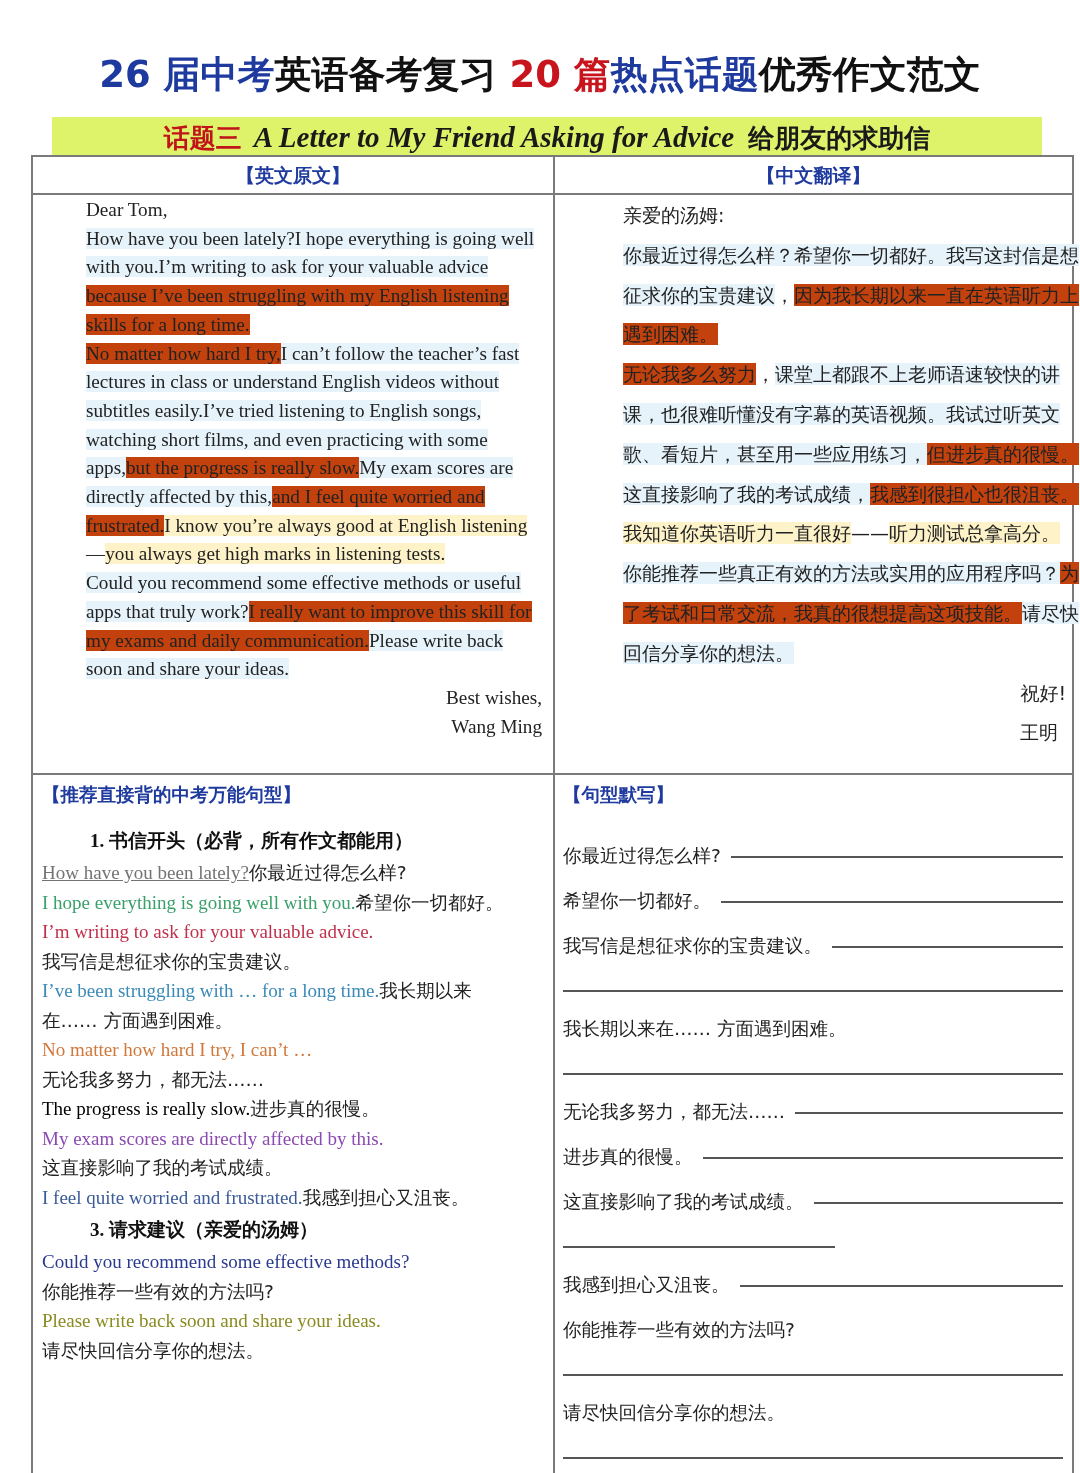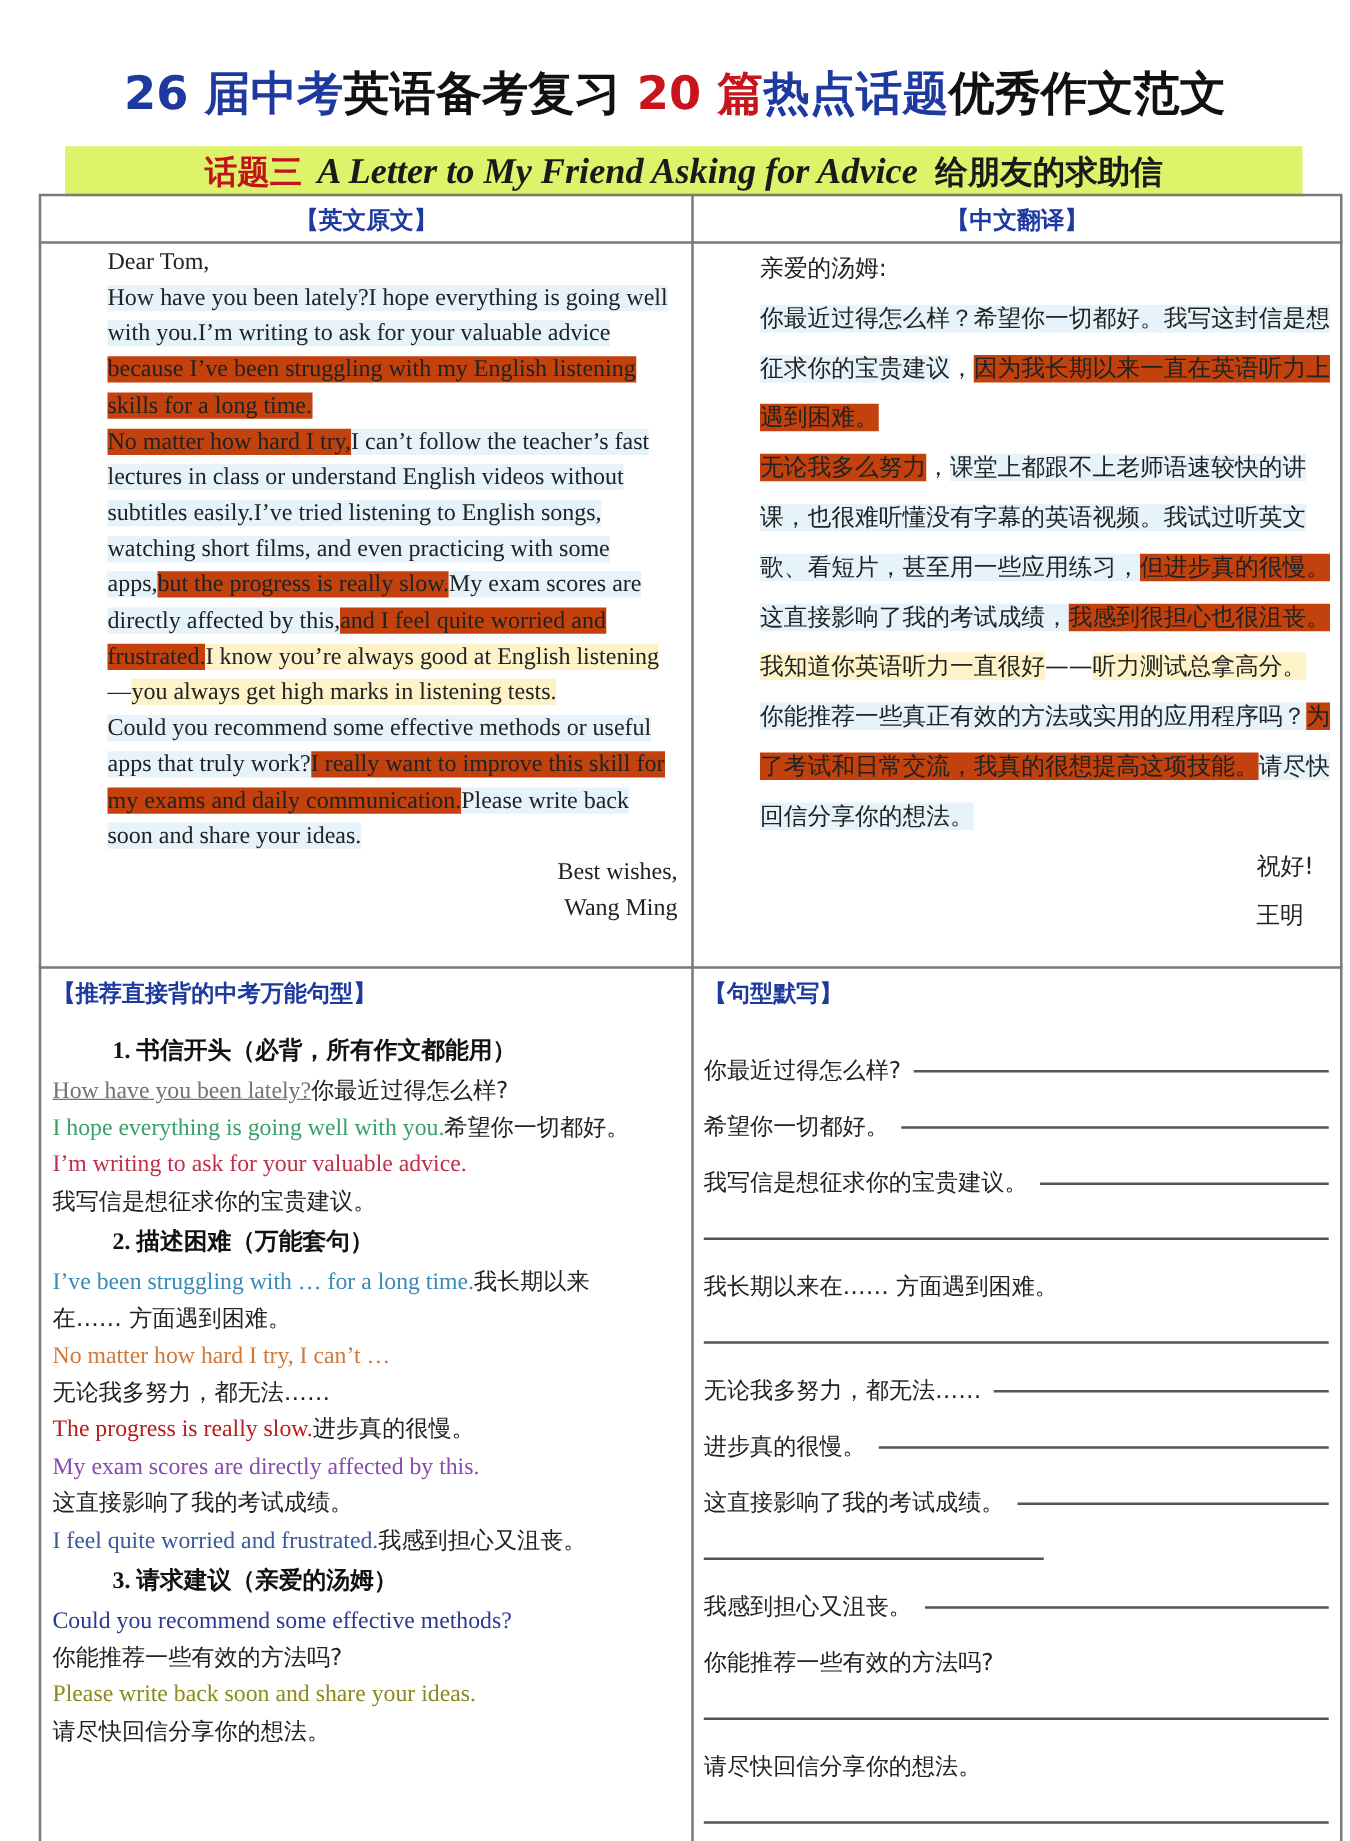--- a/index.html
+++ b/index.html
@@ -20,21 +20,21 @@
     .col-head { position:absolute; top:157px; height:36px; text-align:center; color:#1e3a9e; font-weight:bold; font-size:19px; line-height:40px;font-family:Liberation Mono, monospace; }
 
     .en-body { position:absolute; left:42px; top:196px; width:500px; font-family:"Liberation Serif", serif; font-size:19.2px; line-height:28.7px; color:#222; }
     .en-body p { margin:0; }
     .indent { padding-left:44px; }
     .hl-blue { background:#e6f3fb; }
     .hl-pink { background:#c2410c; }
     .hl-yellow { background:#fdf2c8; }
     .sign { text-align:right; }
 
-    .cn-body { position:absolute; left:563px; top:196px; width:502px; font-size:19px; line-height:39.8px; color:#222; }
+    .cn-body { position:absolute; left:578px; top:196px; width:502px; font-size:19px; line-height:39.8px; color:#222; }
     .cn-body p { margin:0; }
     .cn-body .indent { padding-left:45px; }
 
     .sect-head { position:absolute; color:#1e3a9e; font-weight:bold; font-size:18.5px; }
 
     .phrase-list { position:absolute; left:42px; top:823px; width:505px; }
     .phrase-list .item { font-size:19px; line-height:29.5px; white-space:nowrap; }
     .phrase-list .sub { font-weight:bold; font-size:19px; color:#111; line-height:34px; font-family:"DejaVu Sans", sans-serif;margin-left:48px; }
     .phrase-list .sub .num { font-family:"Liberation Serif", serif; }
     .en { font-family:"Liberation Serif", serif; font-size:19px; }
@@ -83,26 +83,25 @@
   <p class="sign" style="padding-right:22px;">王明</p>
 </div>
 
 <div class="sect-head" style="left:42px;top:782px;">【推荐直接背的中考万能句型】</div>
 <div class="phrase-list" id="phrase-list">
     <div class="sub"><span class="num">1.  </span><span>书信开头（必背，所有作文都能用）</span></div>
     <div class="item"><span class="en" style="color: #737373; text-decoration: underline;">How have you been lately?</span><span class="cn">你最近过得怎么样?</span></div>
     <div class="item"><span class="en" style="color: rgb(58, 160, 106);">I hope everything is going well with you.</span><span class="cn">希望你一切都好。</span></div>
     <div class="item"><span class="en" style="color: rgb(192, 48, 74);">I’m writing to ask for your valuable advice.</span></div>
     <div class="item"><span class="cn">我写信是想征求你的宝贵建议。</span></div>
-    <div class="sub"><span class="num">2.  </span><span>描述困难（万能套句）</span></div>
     <div class="item"><span class="en" style="color: rgb(58, 138, 184);">I’ve been struggling with … for a long time.</span><span class="cn">我长期以来</span></div>
     <div class="item"><span class="cn">在…… 方面遇到困难。</span></div>
     <div class="item"><span class="en" style="color: rgb(208, 120, 58);">No matter how hard I try, I can’t …</span></div>
     <div class="item"><span class="cn">无论我多努力，都无法……</span></div>
-    <div class="item"><span class="en" style="color: #b91c1c;">The progress is really slow.</span><span class="cn">进步真的很慢。</span></div>
+    <div class="item"><span class="en" style="color: #000000;">The progress is really slow.</span><span class="cn">进步真的很慢。</span></div>
     <div class="item"><span class="en" style="color: rgb(138, 74, 176);">My exam scores are directly affected by this.</span></div>
     <div class="item"><span class="cn">这直接影响了我的考试成绩。</span></div>
     <div class="item"><span class="en" style="color: rgb(58, 90, 152);">I feel quite worried and frustrated.</span><span class="cn">我感到担心又沮丧。</span></div>
     <div class="sub"><span class="num">3.  </span><span>请求建议（亲爱的汤姆）</span></div>
     <div class="item"><span class="en" style="color: rgb(42, 58, 144);">Could you recommend some effective methods?</span></div>
     <div class="item"><span class="cn">你能推荐一些有效的方法吗?</span></div>
     <div class="item"><span class="en" style="color: rgb(138, 138, 32);">Please write back soon and share your ideas.</span></div>
     <div class="item"><span class="cn">请尽快回信分享你的想法。</span></div>
   </div>
 

